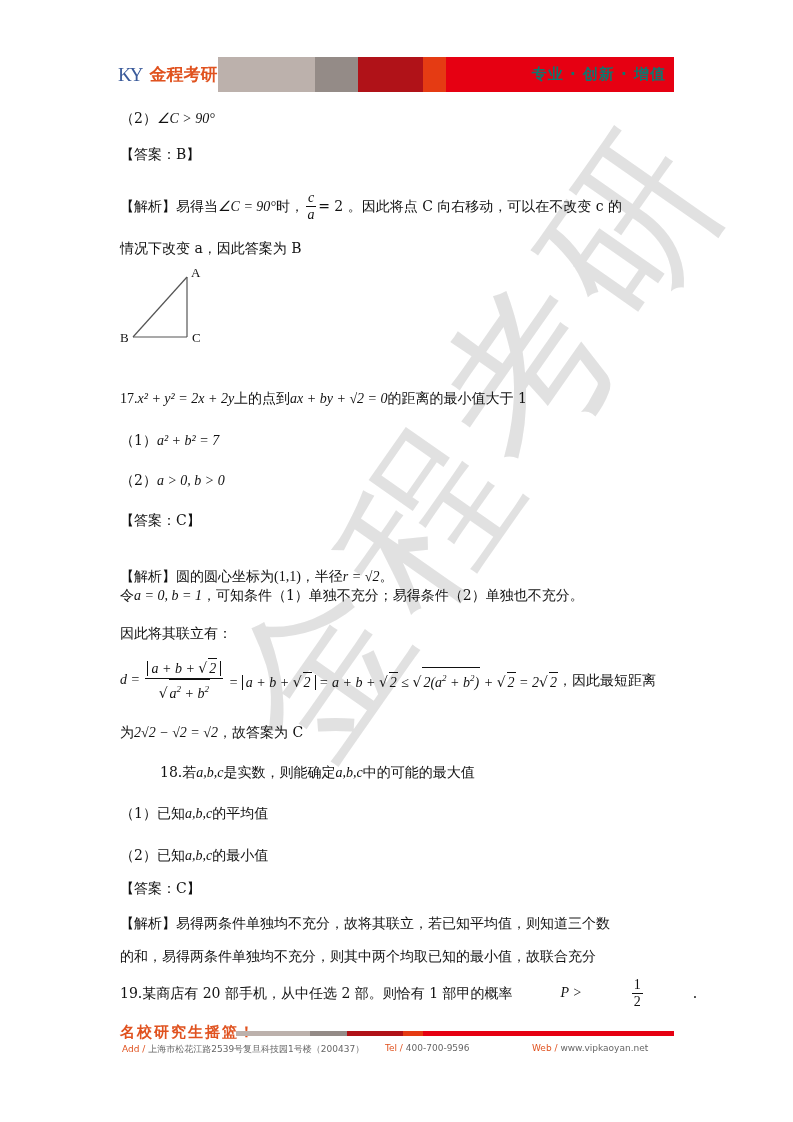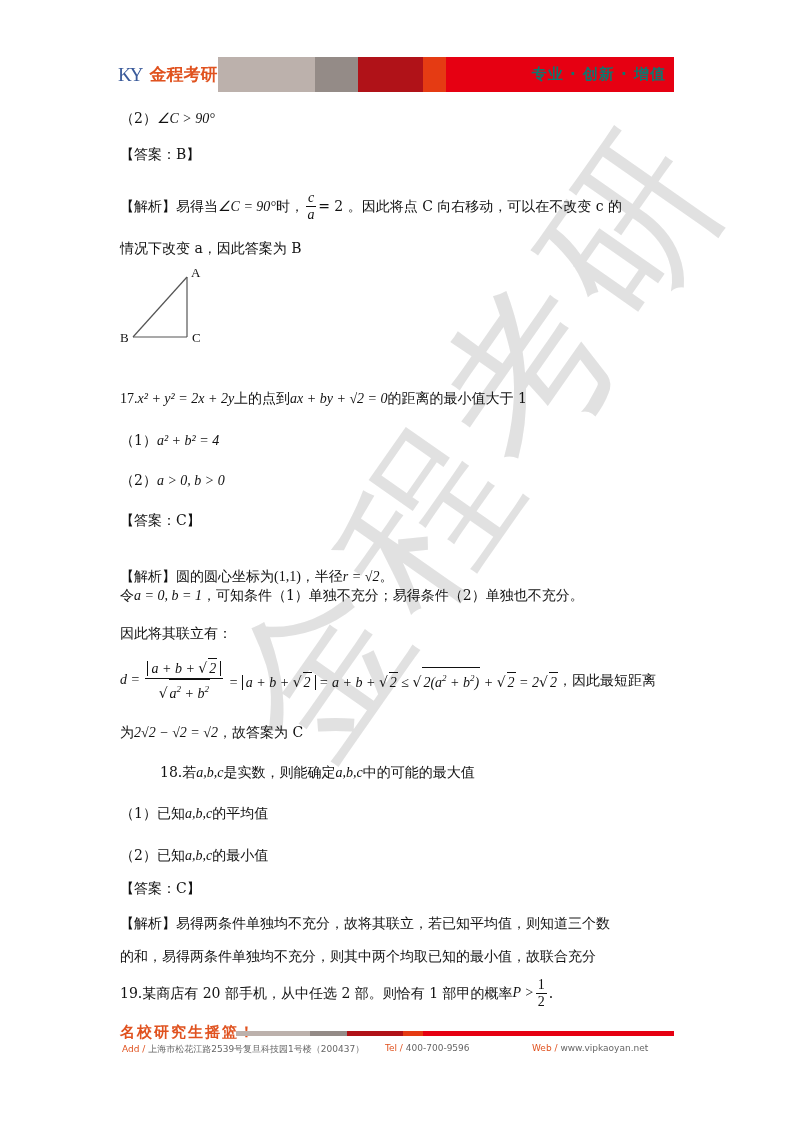--- a/index.html
+++ b/index.html
@@ -62,21 +62,21 @@
   <line x1="15" y1="75" x2="69" y2="75" stroke="#555" stroke-width="1.2"></line>
   <text x="73" y="15" font-family="Liberation Serif, serif" font-size="13" fill="#111">A</text>
   <text x="2" y="80" font-family="Liberation Serif, serif" font-size="13" fill="#111">B</text>
   <text x="74" y="80" font-family="Liberation Serif, serif" font-size="13" fill="#111">C</text>
 </svg>
 
 <div class="line" style="top:388px;">
   <span class="r">17.</span><span class="m">x² + y² = 2x + 2y</span><span>上的点到</span><span class="m">ax + by + √2 = 0</span><span>的距离的最小值大于 1</span>
 </div>
 <div class="line" style="top:430px;">
-  <span>（1）</span><span class="m">a² + b² = 4</span>
+  <span>（1）</span><span class="m">a² + b² = 7</span>
 </div>
 <div class="line" style="top:470px;">
   <span>（2）</span><span class="m">a &gt; 0, b &gt; 0</span>
 </div>
 <div class="line" style="top:510px;">【答案：C】</div>
 <div class="line" style="top:566px;">
   <span>【解析】圆的圆心坐标为</span><span class="r">(1,1)</span><span>，半径</span><span class="m">r = √2</span><span>。</span>
 </div>
 <div class="line" style="top:585px;">
   <span>令</span><span class="m">a = 0, b = 1</span><span>，可知条件（1）单独不充分；易得条件（2）单独也不充分。</span>
@@ -103,21 +103,21 @@
 <div class="line" style="top:803px;">
   <span>（1）已知</span><span class="m">a,b,c</span><span>的平均值</span>
 </div>
 <div class="line" style="top:845px;">
   <span>（2）已知</span><span class="m">a,b,c</span><span>的最小值</span>
 </div>
 <div class="line" style="top:878px;">【答案：C】</div>
 <div class="line" style="top:913px;">【解析】易得两条件单独均不充分，故将其联立，若已知平均值，则知道三个数</div>
 <div class="line" style="top:946px;">的和，易得两条件单独均不充分，则其中两个均取已知的最小值，故联合充分</div>
 
-<div class="line" style="top:976px;height:34px;display:flex;align-items:center;">
+<div class="line" style="top:976px;height:34px;display:flex;align-items:center;gap:48px;">
   <span>19.某商店有 20 部手机，从中任选 2 部。则恰有 1 部甲的概率</span>
     <span class="m">P &gt;</span>
     <span class="frac r">
       <span class="num">1</span>
       <span>2</span>
     </span>
     <span>.</span>
 </div>
 
 <div class="footer-title">名校研究生摇篮！</div>

